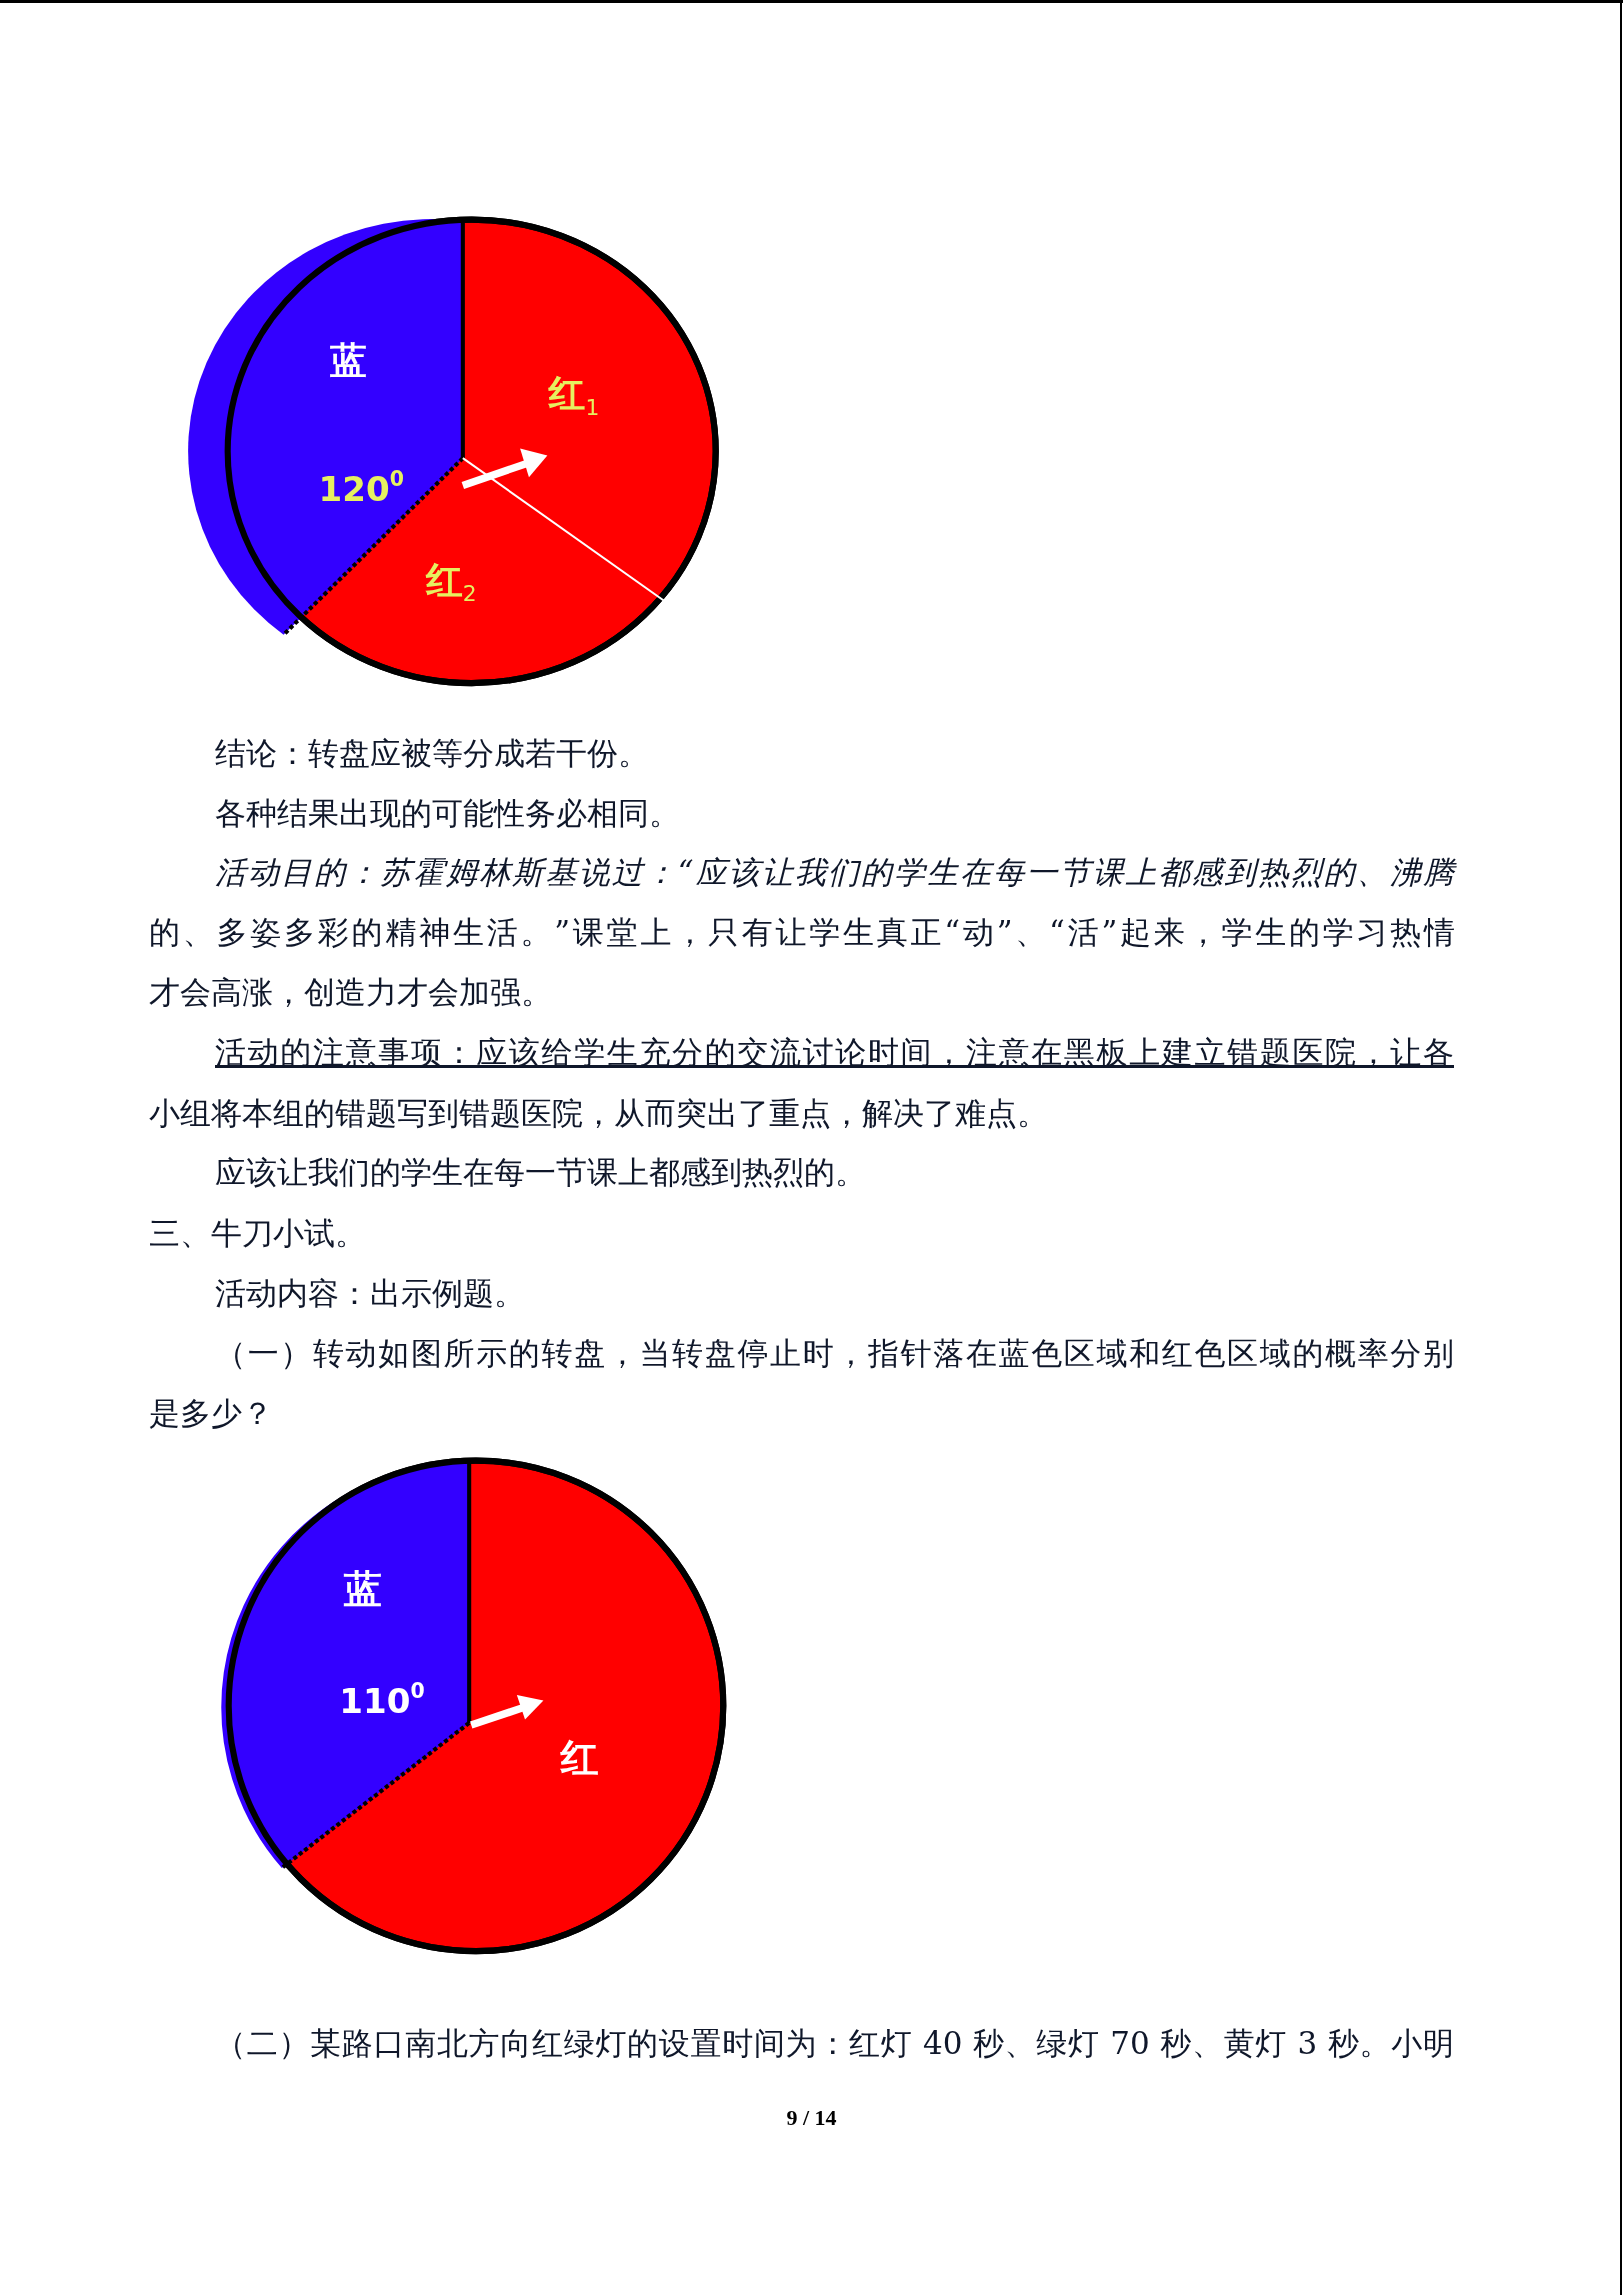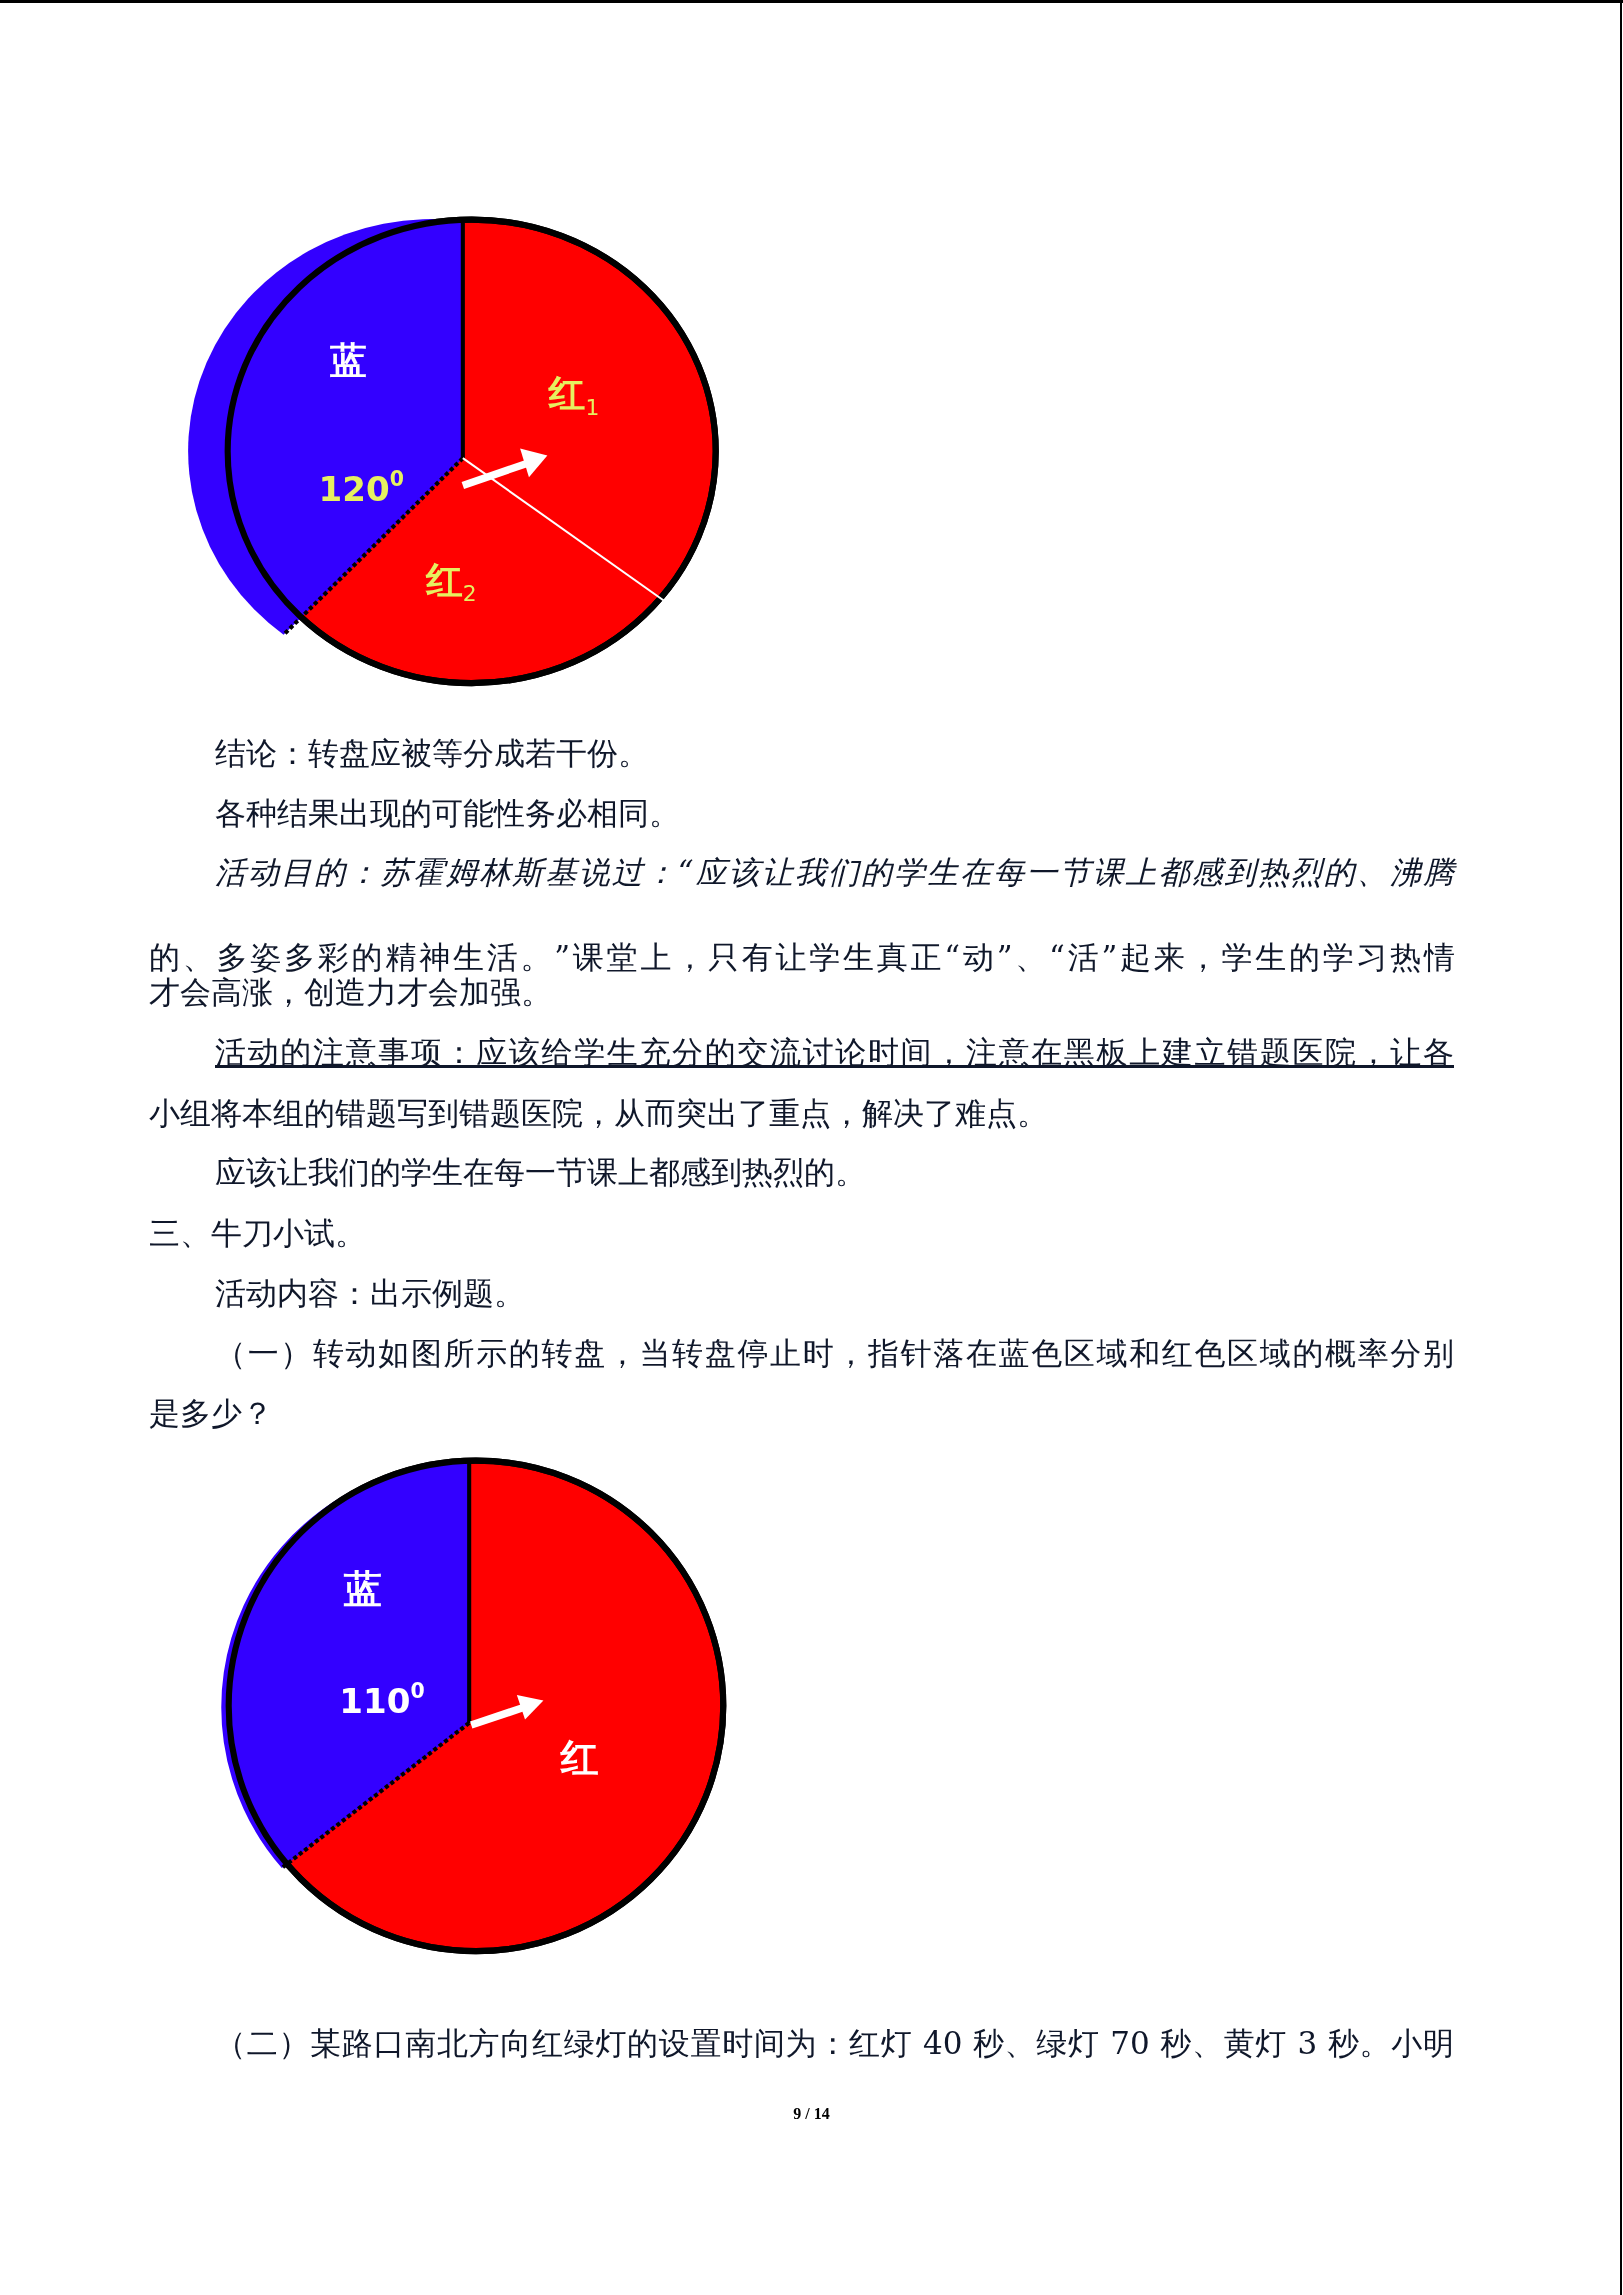--- a/index.html
+++ b/index.html
@@ -19,21 +19,21 @@
   .pie-label {
     font-family: "DejaVu Sans", "Liberation Sans", sans-serif;
     font-weight: bold;
   }
   .footer {
     position: absolute;
     left: 0; width: 1623px; top: 2105px;
     text-align: center;
     font-family: "Liberation Serif", "DejaVu Serif", serif;
     font-weight: bold;
-    font-size: 16px;
+    font-size: 22px;
     color: #000;
   }
 </style>
 </head>
 <body>
 
 <div class="page-border-top"></div>
 <div class="page-border-right"></div>
 
 <svg class="pie" width="1623" height="750" viewBox="0 0 2381 1100">
@@ -56,21 +56,21 @@
   </g>
   <text class="pie-label" x="511" y="547" font-size="54" fill="#FFFFFF" text-anchor="middle">蓝</text>
   <text class="pie-label" x="530" y="735" font-size="50" fill="#E6F060" font-weight="normal" text-anchor="middle"><tspan>120</tspan><tspan dy="-22" font-size="30">0</tspan></text>
   <text class="pie-label" x="842" y="596" font-size="54" fill="#E6F060" text-anchor="middle"><tspan>红</tspan><tspan dy="12" font-size="32" font-weight="normal">1</tspan></text>
   <text class="pie-label" x="662" y="870" font-size="54" fill="#E6F060" text-anchor="middle"><tspan>红</tspan><tspan dy="12" font-size="32" font-weight="normal">2</tspan></text>
 </svg>
 
 <div class="line" style="left:215px; top:738px;">结论：转盘应被等分成若干份。</div>
 <div class="line" style="left:215px; top:798px;">各种结果出现的可能性务必相同。</div>
 <div class="line full" style="left:215px; top:857px; width:1239px;font-style:italic;">活动目的：苏霍姆林斯基说过：“应该让我们的学生在每一节课上都感到热烈的、沸腾</div>
-<div class="line full" style="left:149px; top:917px; width:1306px;margin-top:25px;">的、多姿多彩的精神生活。”课堂上，只有让学生真正“动”、“活”起来，学生的学习热情</div>
+<div class="line full" style="left:149px; top:917px; width:1306px;">的、多姿多彩的精神生活。”课堂上，只有让学生真正“动”、“活”起来，学生的学习热情</div>
 <div class="line" style="left:149px; top:977px;">才会高涨，创造力才会加强。</div>
 <div class="line full" style="left:215px; top:1037px; width:1239px;text-decoration:underline;">活动的注意事项：应该给学生充分的交流讨论时间，注意在黑板上建立错题医院，让各</div>
 <div class="line" style="left:149px; top:1098px;">小组将本组的错题写到错题医院，从而突出了重点，解决了难点。</div>
 <div class="line" style="left:215px; top:1157px;">应该让我们的学生在每一节课上都感到热烈的。</div>
 <div class="line" style="left:149px; top:1218px;">三、牛刀小试。</div>
 <div class="line" style="left:215px; top:1278px;">活动内容：出示例题。</div>
 <div class="line full" style="left:215px; top:1338px; width:1239px;">（一）转动如图所示的转盘，当转盘停止时，指针落在蓝色区域和红色区域的概率分别</div>
 <div class="line" style="left:149px; top:1398px;">是多少？</div>
 
 <svg class="pie" style="top:1432px;" width="1623" height="545" viewBox="0 2100 2381 800">

